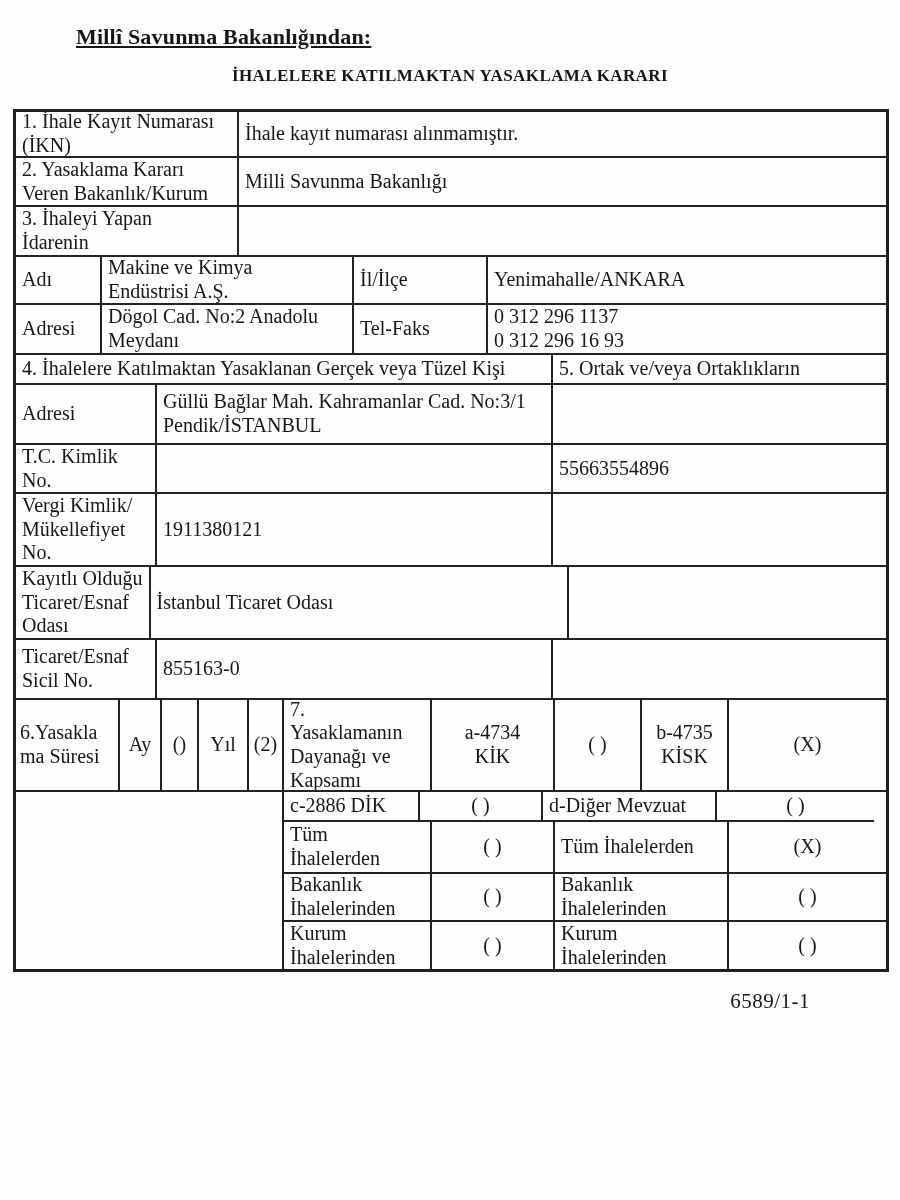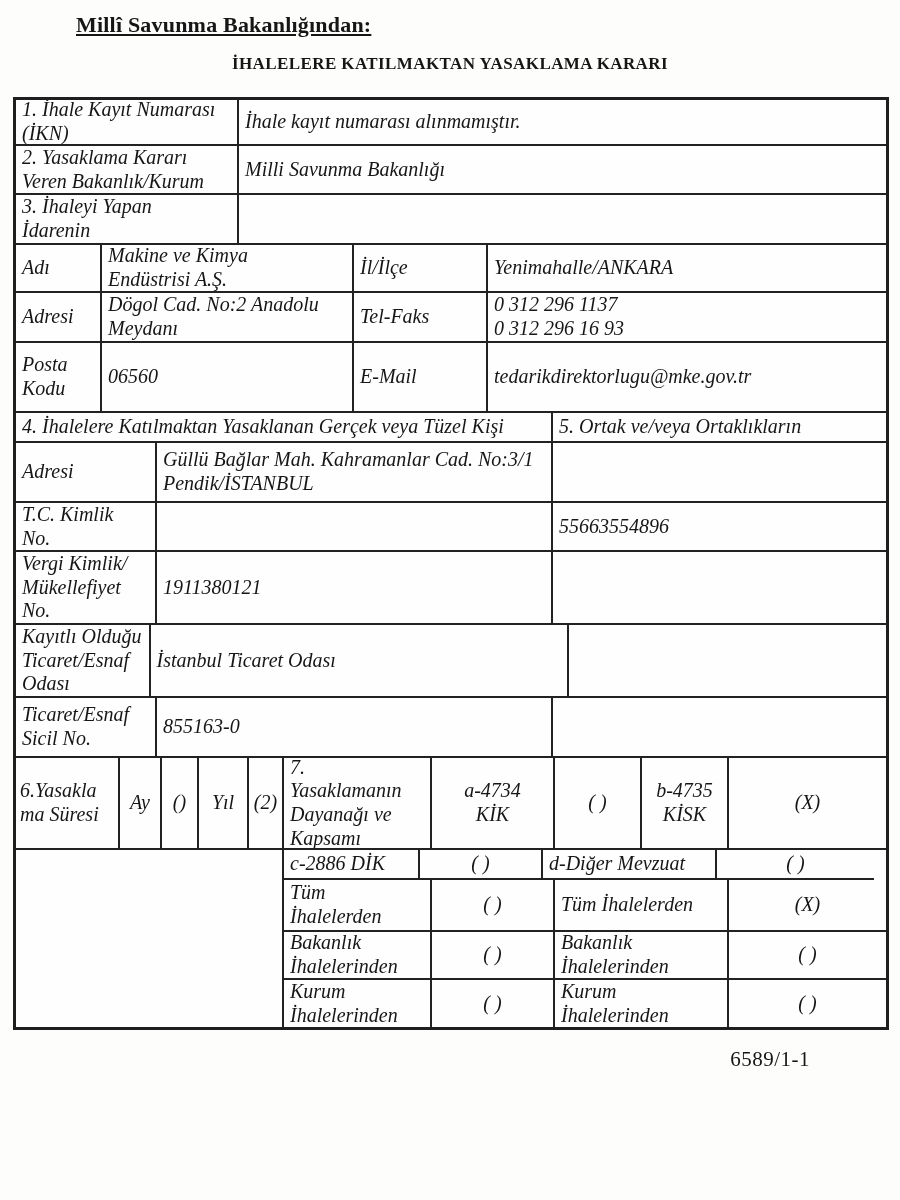--- a/index.html
+++ b/index.html
@@ -5,38 +5,37 @@
   html,body { margin:0; padding:0; }
   body {
     width:900px; height:1200px;
     background:#fdfdfc;
     font-family:"Liberation Serif", serif;
     color:#161616;
     position:relative;
     overflow:hidden;
   }
   .src-line {
-    margin:12px 0 0 76px;
+    margin:24px 0 0 76px;
     font-size:22px; font-weight:bold;
     text-decoration:underline;
     letter-spacing:0.2px;
   }
   .doc-title {
     margin-top:16px;
     text-align:center;
     font-size:17px; font-weight:bold;
     letter-spacing:0.4px;
   }
   .tbl {
     box-sizing:border-box;
     margin:23px 0 0 13px;
     width:876px;
     border:3px solid #1f1f1f;
     background:#fefefe;
-    font-style:italic;
   }
   .row { display:flex; }
   .c {
     box-sizing:border-box;
     border-right:2px solid #222;
     border-bottom:2px solid #222;
     display:flex; align-items:center;
     padding:2px 6px;
     font-size:20px;
     line-height:1.18;
@@ -89,27 +88,20 @@
     <div class="c nr" style="width:398px">Yenimahalle/ANKARA</div>
   </div>
   <div class="row" style="height:50px">
     <div class="c" style="width:86px">Adresi</div>
     <div class="c" style="width:252px">Dögol Cad. No:2 Anadolu
 Meydanı</div>
     <div class="c" style="width:134px">Tel-Faks</div>
     <div class="c nr" style="width:398px">0 312 296 1137
 0 312 296 16 93</div>
   </div>
-  <div class="row" style="height:70px">
-    <div class="c" style="width:86px">Posta
-Kodu</div>
-    <div class="c" style="width:252px">06560</div>
-    <div class="c" style="width:134px">E-Mail</div>
-    <div class="c nr" style="width:398px">tedarikdirektorlugu@mke.gov.tr</div>
-  </div>
 
   <div class="row" style="height:30px">
     <div class="c nwrap" style="width:537px">4. İhalelere Katılmaktan Yasaklanan Gerçek veya Tüzel Kişi</div>
     <div class="c nr nwrap" style="width:333px">5. Ortak ve/veya Ortaklıkların</div>
   </div>
 
   <div class="row" style="height:60px">
     <div class="c" style="width:141px">Adresi</div>
     <div class="c" style="width:396px">Güllü Bağlar Mah. Kahramanlar Cad. No:3/1
 Pendik/İSTANBUL</div>

